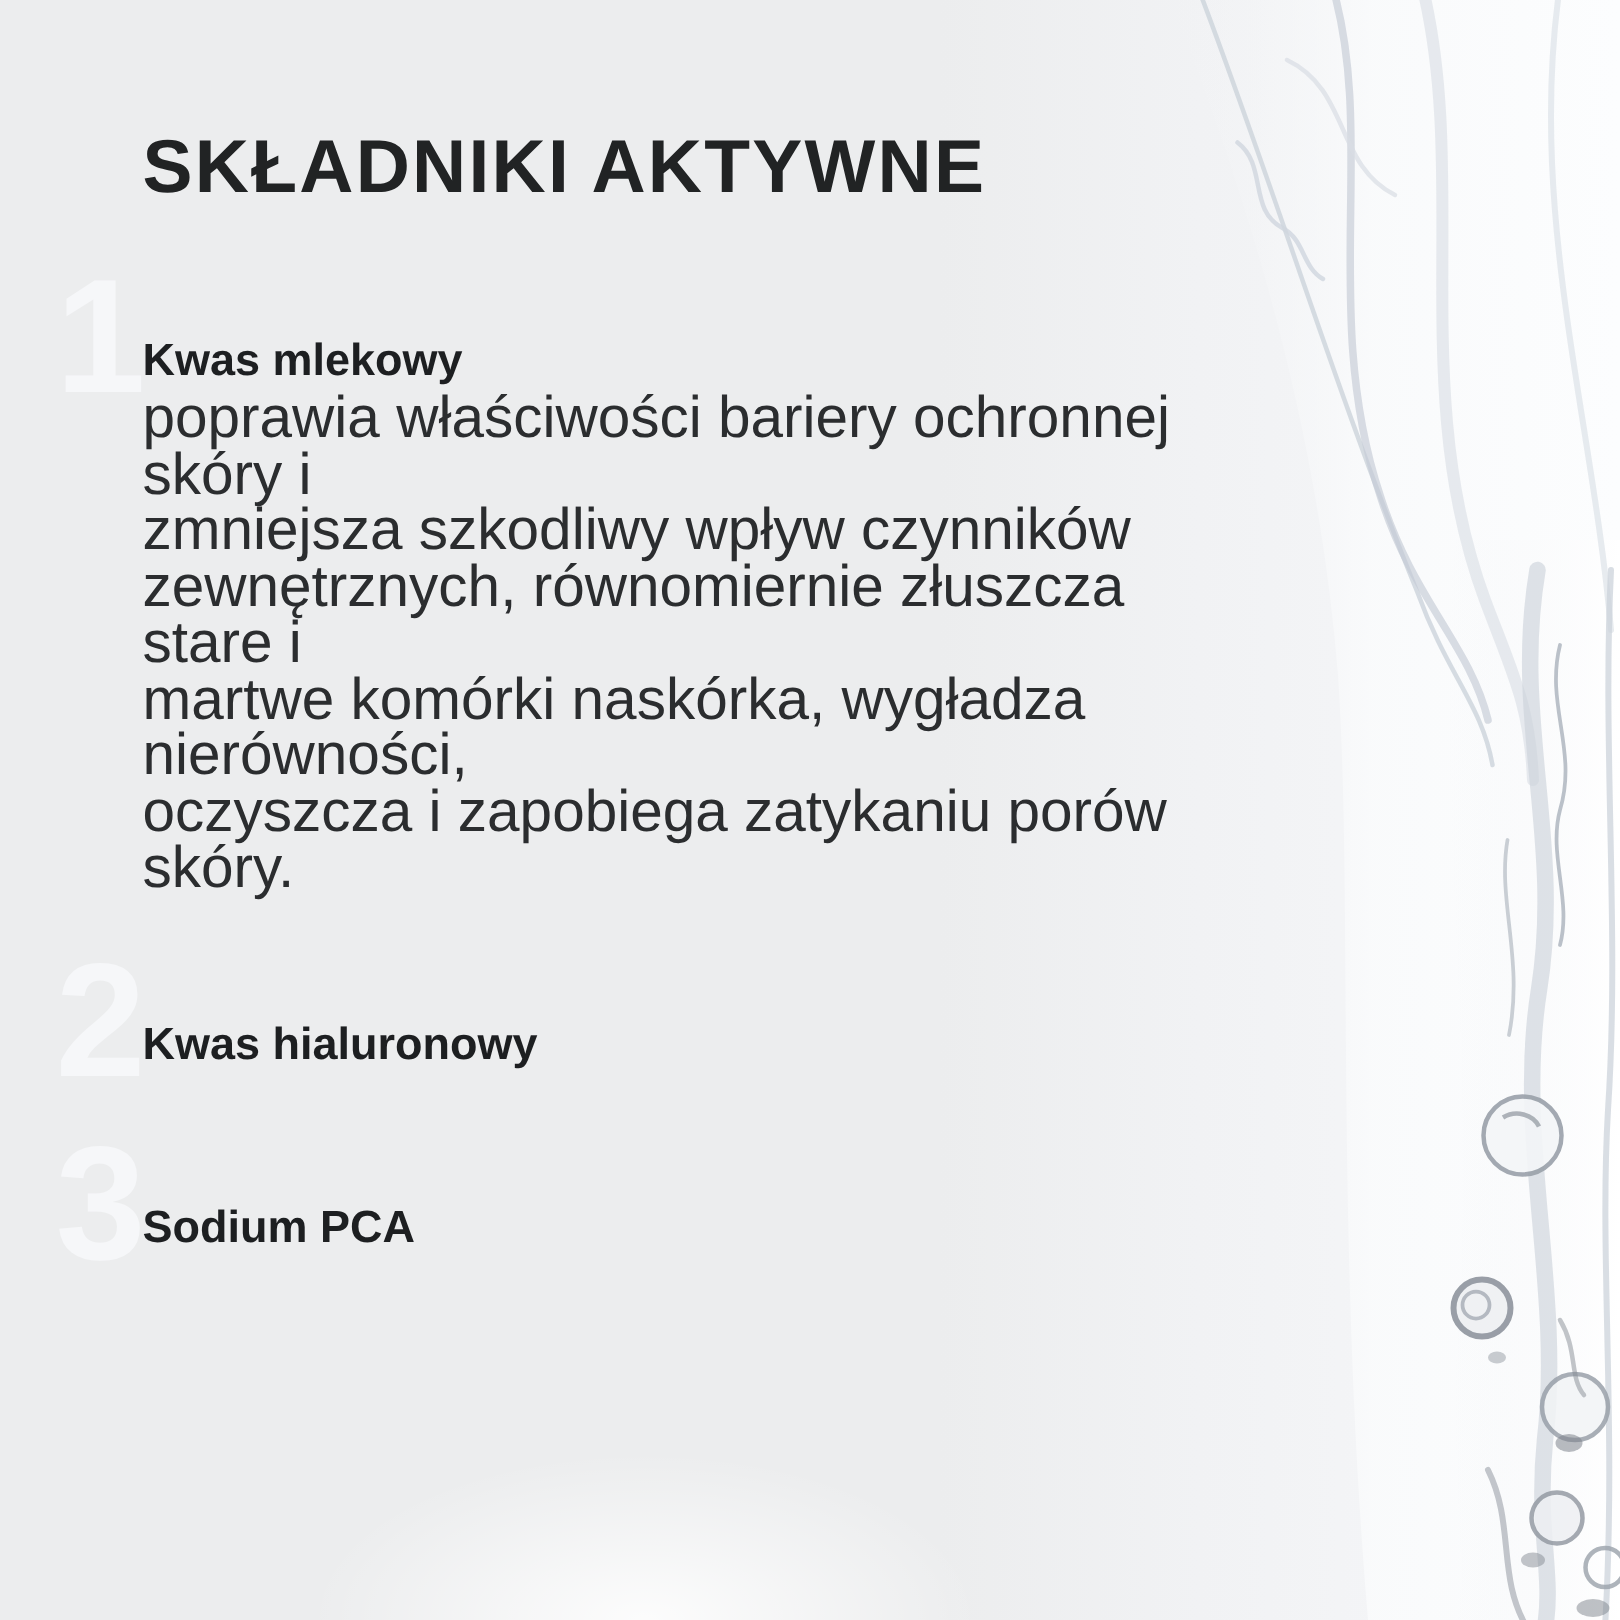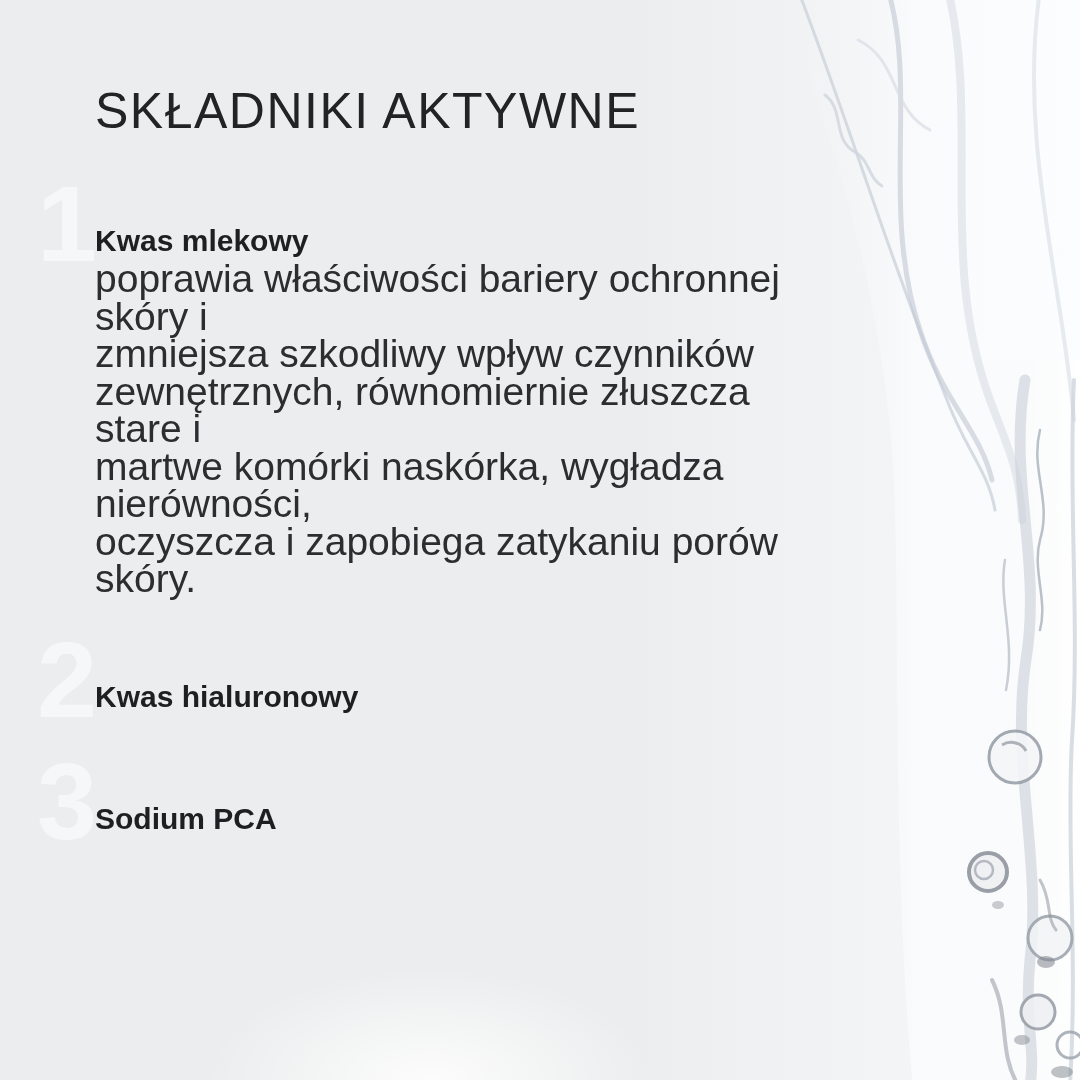--- a/index.html
+++ b/index.html
@@ -14,21 +14,21 @@
   }
   .water {
     position:absolute; top:0; right:0; width:340px; height:1080px;
   }
   .content {
     position:absolute; left:95px; top:86px; width:732px;
   }
   .title {
     margin:0;
     font-size:50px;
-    font-weight:400;
+    font-weight:700;
     letter-spacing:1.5px;
     line-height:1.0;
     color:#212324;
   }
   .section { position:relative; }
   .section--1 { margin-top:86px; }
   .section--2 { margin-top:80px; }
   .section--3 { margin-top:84px; }
   .big-num {
     position:absolute;

